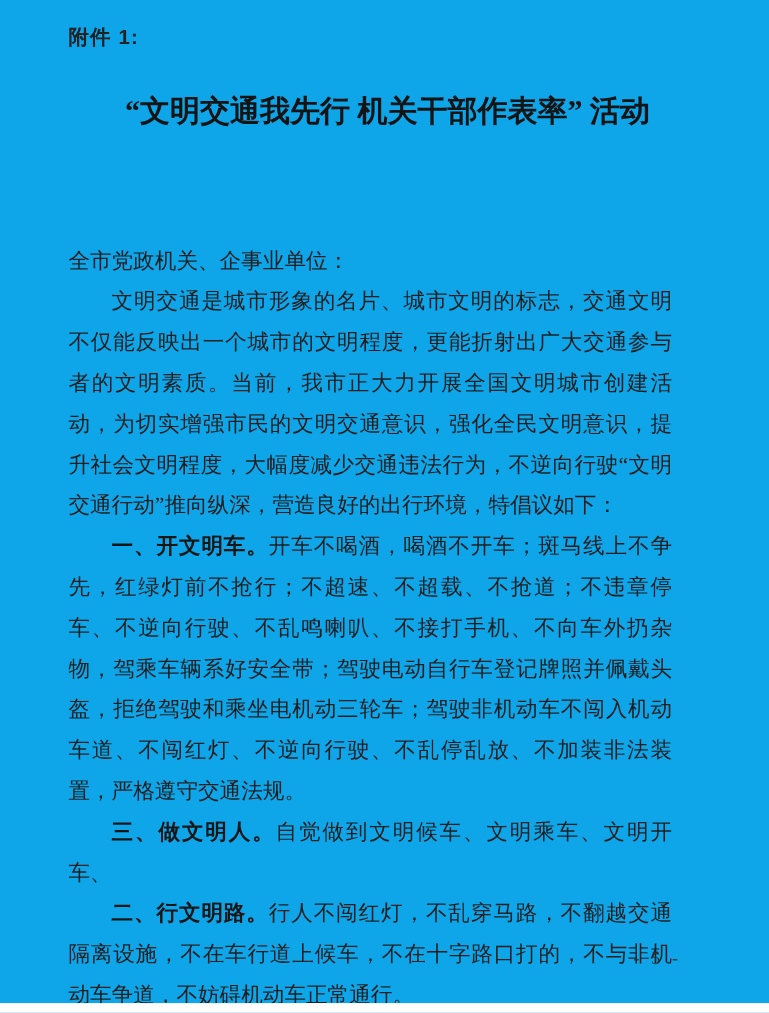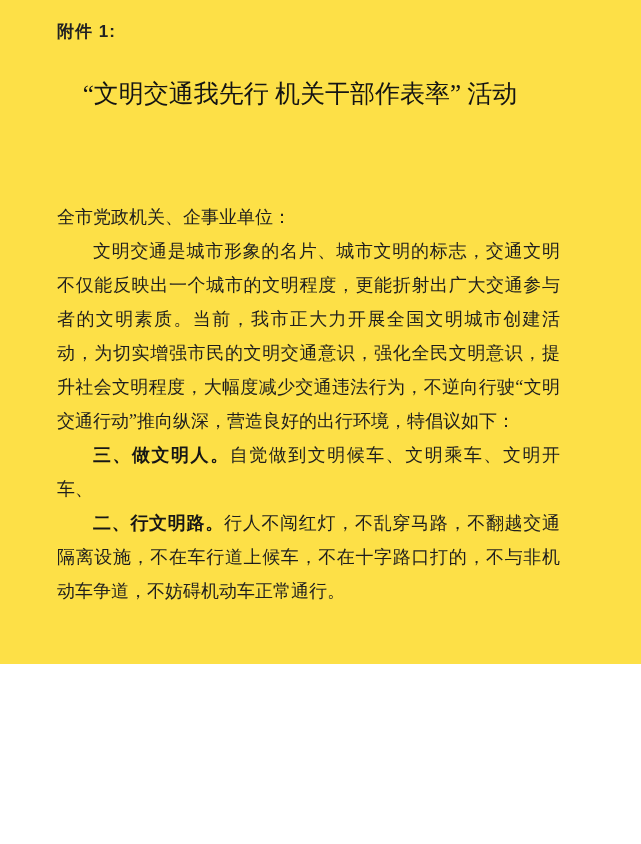--- a/index.html
+++ b/index.html
@@ -3,46 +3,46 @@
 <meta charset="utf-8">
 <style>
   html, body {
     margin: 0;
     padding: 0;
     background: #ffffff;
   }
   .page {
     position: relative;
     width: 641px;
-    height: 664px;
-    background: #fde047;
+    height: 836px;
+    background: #0ea5e9;
     overflow: hidden;
     font-family: "Liberation Serif", "DejaVu Serif", serif;
     color: #1e1e1e;
   }
   .attachment {
     position: absolute;
     left: 57px;
     top: 20px;
     font-size: 17px;
     font-weight: 600;
     font-family: "Liberation Sans", "DejaVu Sans", sans-serif;
     color: #222;
     letter-spacing: 1px;
   }
   .title {
     position: absolute;
-    left: 43px;
+    left: 66px;
     width: 514px;
     top: 76px;
     margin: 0;
     text-align: center;
     font-size: 25px;
     line-height: 36px;
-    font-weight: normal;
+    font-weight: bold;
     color: #141414;
   }
   .title .title-line {
     display: block;
   }
   .content {
     position: absolute;
     left: 57px;
     top: 200px;
     width: 503px;
@@ -81,20 +81,21 @@
   <h1 class="title">
     <span class="title-line">“文明交通我先行 机关干部作表率” 活动</span>
   </h1>
 
   <div class="content">
 
     <p class="salutation">全市党政机关、企事业单位：</p>
 
     <p class="para">文明交通是城市形象的名片、城市文明的标志，交通文明不仅能反映出一个城市的文明程度，更能折射出广大交通参与者的文明素质。当前，我市正大力开展全国文明城市创建活动，为切实增强市民的文明交通意识，强化全民文明意识，提升社会文明程度，大幅度减少交通违法行为，不逆向行驶“文明交通行动”推向纵深，营造良好的出行环境，特倡议如下：</p>
 
+    <p class="para"><span class="lead">一、开文明车。</span><span>开车不喝酒，喝酒不开车；斑马线上不争先，红绿灯前不抢行；不超速、不超载、不抢道；不违章停车、不逆向行驶、不乱鸣喇叭、不接打手机、不向车外扔杂物，驾乘车辆系好安全带；驾驶电动自行车登记牌照并佩戴头盔，拒绝驾驶和乘坐电机动三轮车；驾驶非机动车不闯入机动车道、不闯红灯、不逆向行驶、不乱停乱放、不加装非法装置，严格遵守交通法规。</span></p>
 
     <p class="para"><span class="lead">三、做文明人。</span><span>自觉做到文明候车、文明乘车、文明开车、</span></p>
 
     <p class="para"><span class="lead">二、行文明路。</span><span>行人不闯红灯，不乱穿马路，不翻越交通隔离设施，不在车行道上候车，不在十字路口打的，不与非机动车争道，不妨碍机动车正常通行。</span></p>
 
   </div>
 
   <div class="footer">- 5 -</div>
 
 </div>

